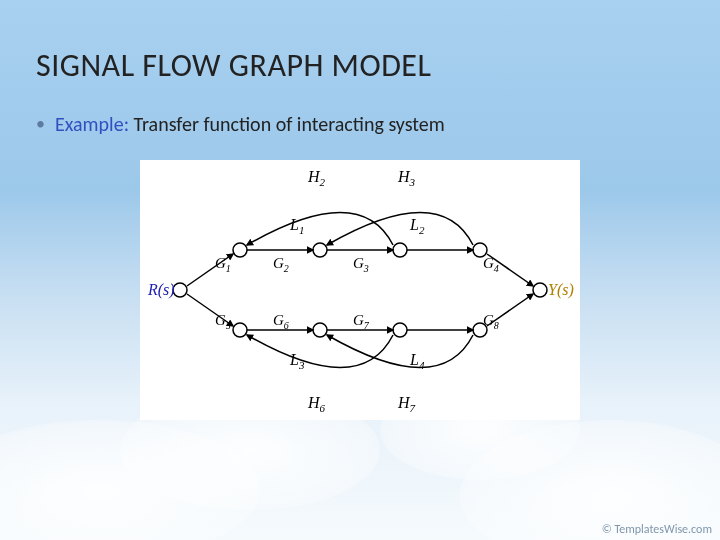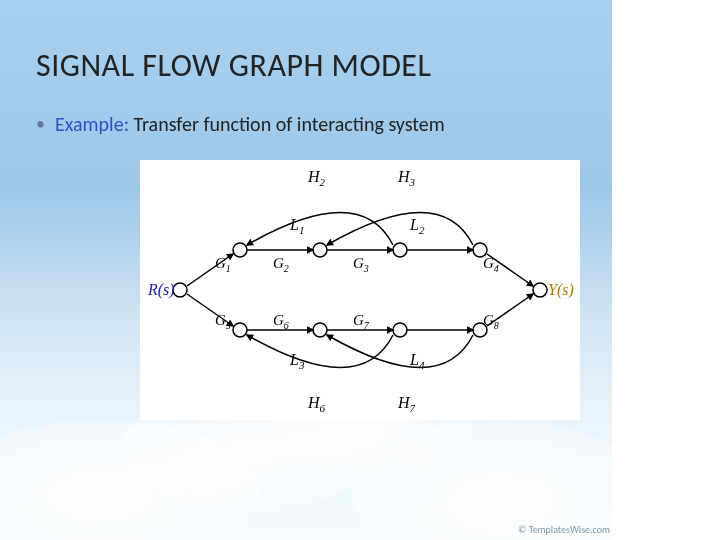--- a/index.html
+++ b/index.html
@@ -1,30 +1,30 @@
 <!DOCTYPE html>
 <html><head>
 <meta charset="utf-8">
 <style>
   html,body{margin:0;padding:0;width:720px;height:540px;font-family:Calibri,Arial,sans-serif;overflow:hidden}
-  .slide{position:relative;width:612px;height:540px;
+  .slide{position:relative;width:720px;height:540px;
     background:linear-gradient(to bottom,#a8d0f0 0%,#9cc8ea 35%,#c8dff2 55%,#e8f2fa 75%,#f5fafd 100%)}
   .cloud{position:absolute;background:radial-gradient(ellipse at center,rgba(255,255,255,.9) 0%,rgba(255,255,255,.4) 60%,rgba(255,255,255,0) 100%);border-radius:50%}
   .c1{width:320px;height:140px;left:-60px;bottom:-20px}
   .c2{width:260px;height:120px;left:120px;bottom:30px}
   .c3{width:300px;height:150px;right:-40px;bottom:-30px}
   .c4{width:200px;height:100px;right:140px;bottom:60px}
   .title{position:absolute;top:46px;left:36px;font-size:32px;color:#222;letter-spacing:.5px}
   .bullet-row{position:absolute;top:112px;left:36px;display:flex;align-items:center;gap:10px;font-size:20px}
   .bullet-dot{color:#5b7c9e;font-size:18px;line-height:1}
   .ex-label{color:#3050c0}
   .ex-text{color:#222;}
   .diagram{position:absolute;top:160px;left:140px;width:440px;height:260px;background:#fff}
   .diagram svg{width:100%;height:100%}
-  .watermark{position:absolute;right:2px;bottom:4px;font-size:10px;color:#4a6a8a;opacity:.7}
+  .watermark{position:absolute;right:8px;bottom:4px;font-size:12px;color:#4a6a8a;opacity:.7}
   .serif{font-family:"Times New Roman",serif}
   .it{font-style:italic}
 </style>
 </head>
 <body>
 
 <div class="slide">
   <div class="cloud c1"></div>
   <div class="cloud c2"></div>
   <div class="cloud c3"></div>

